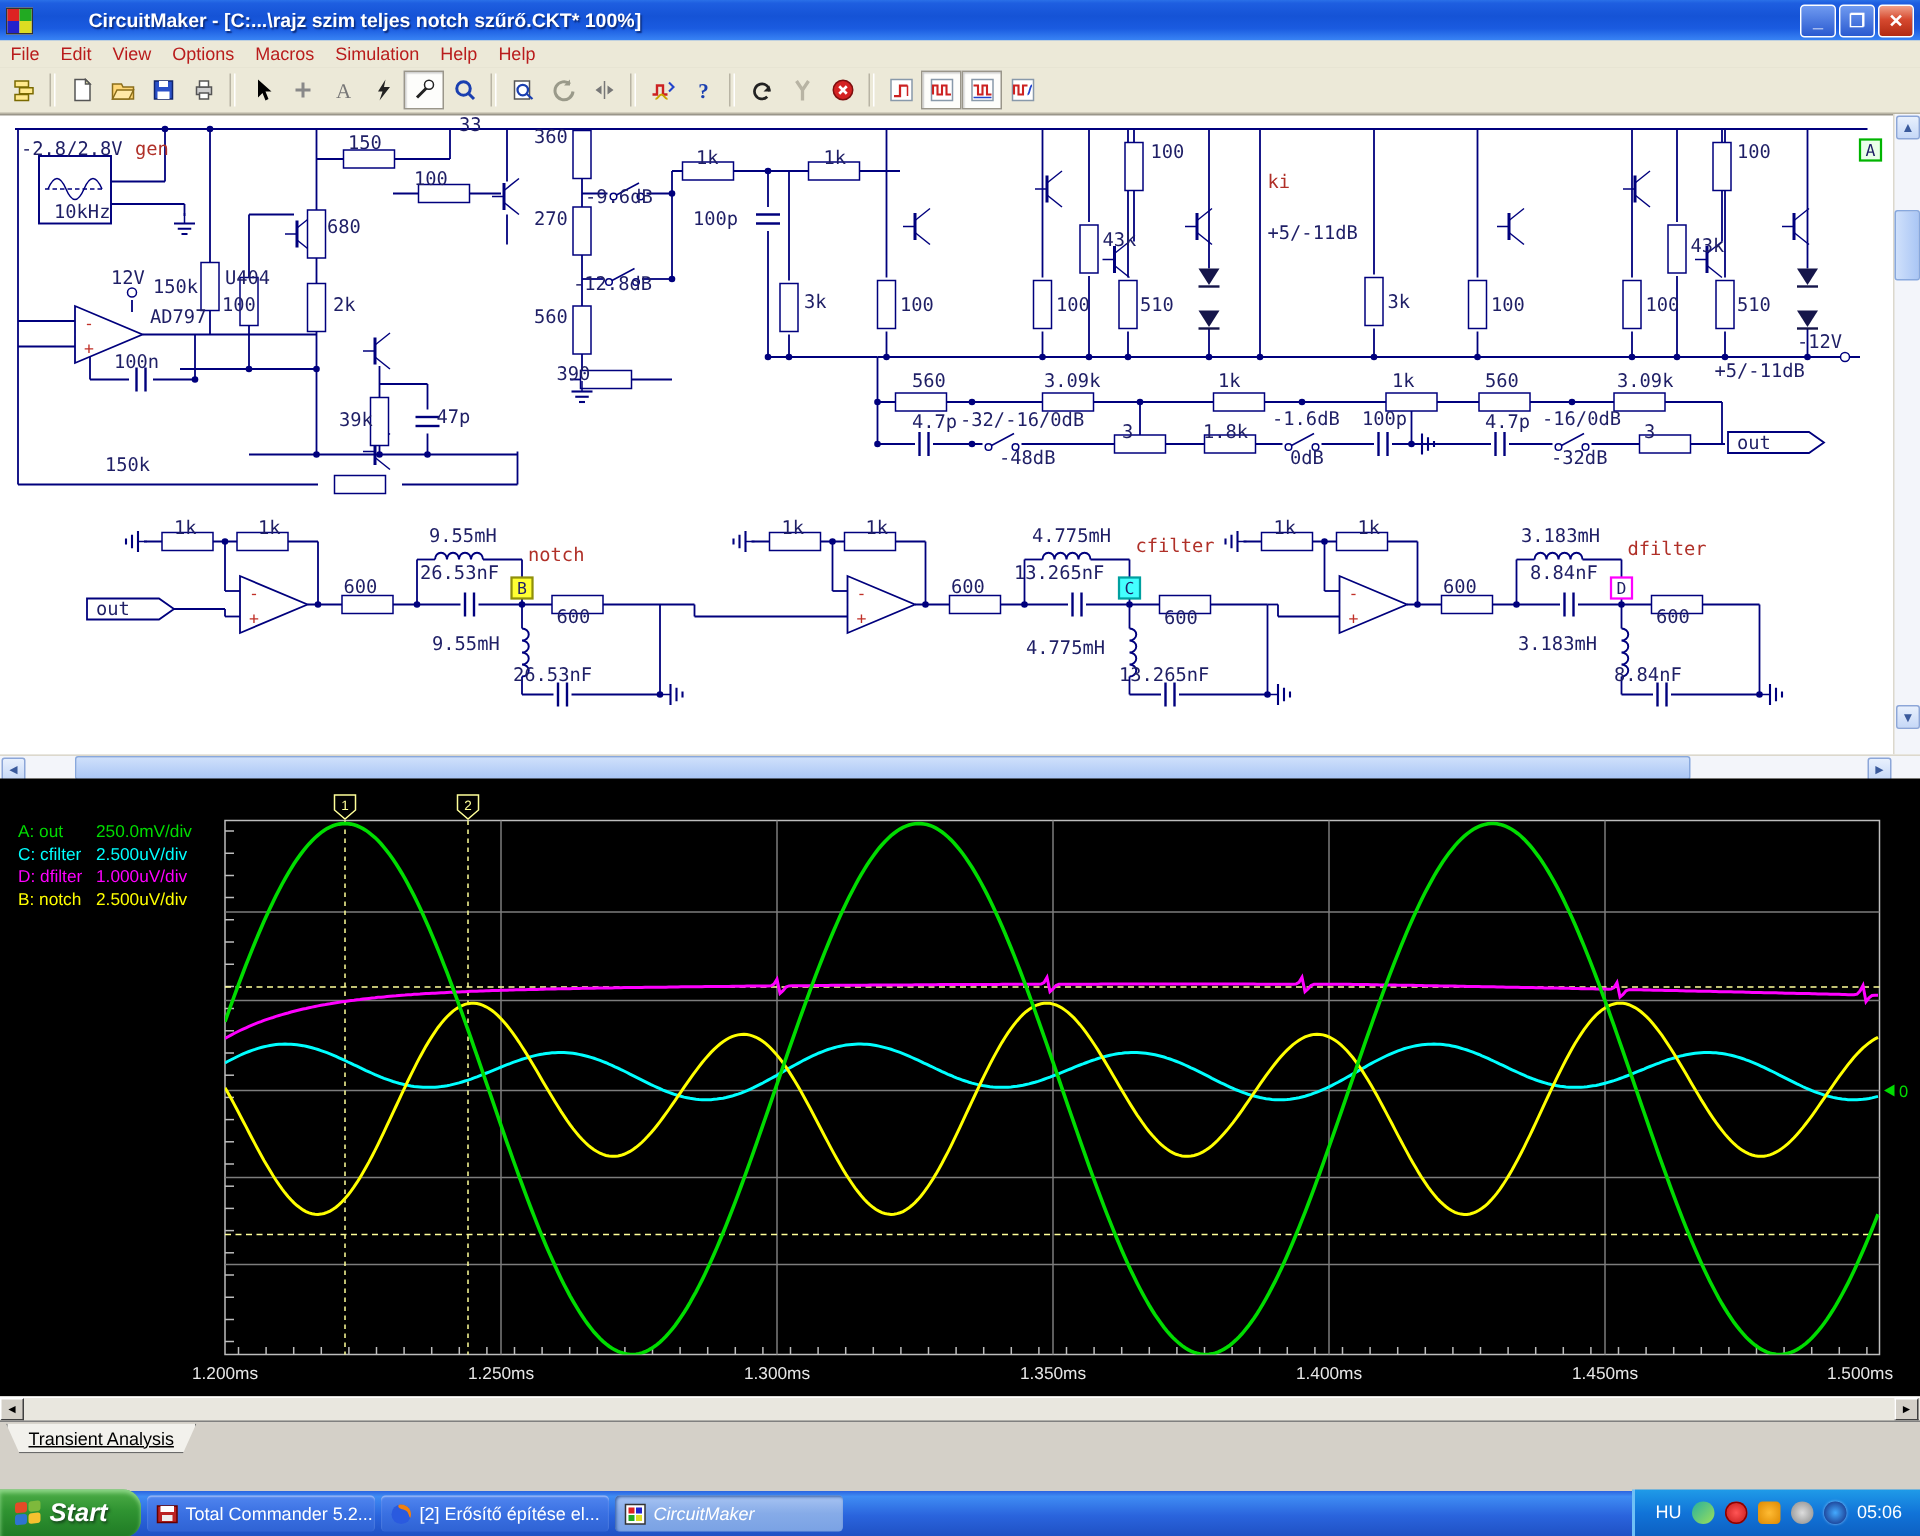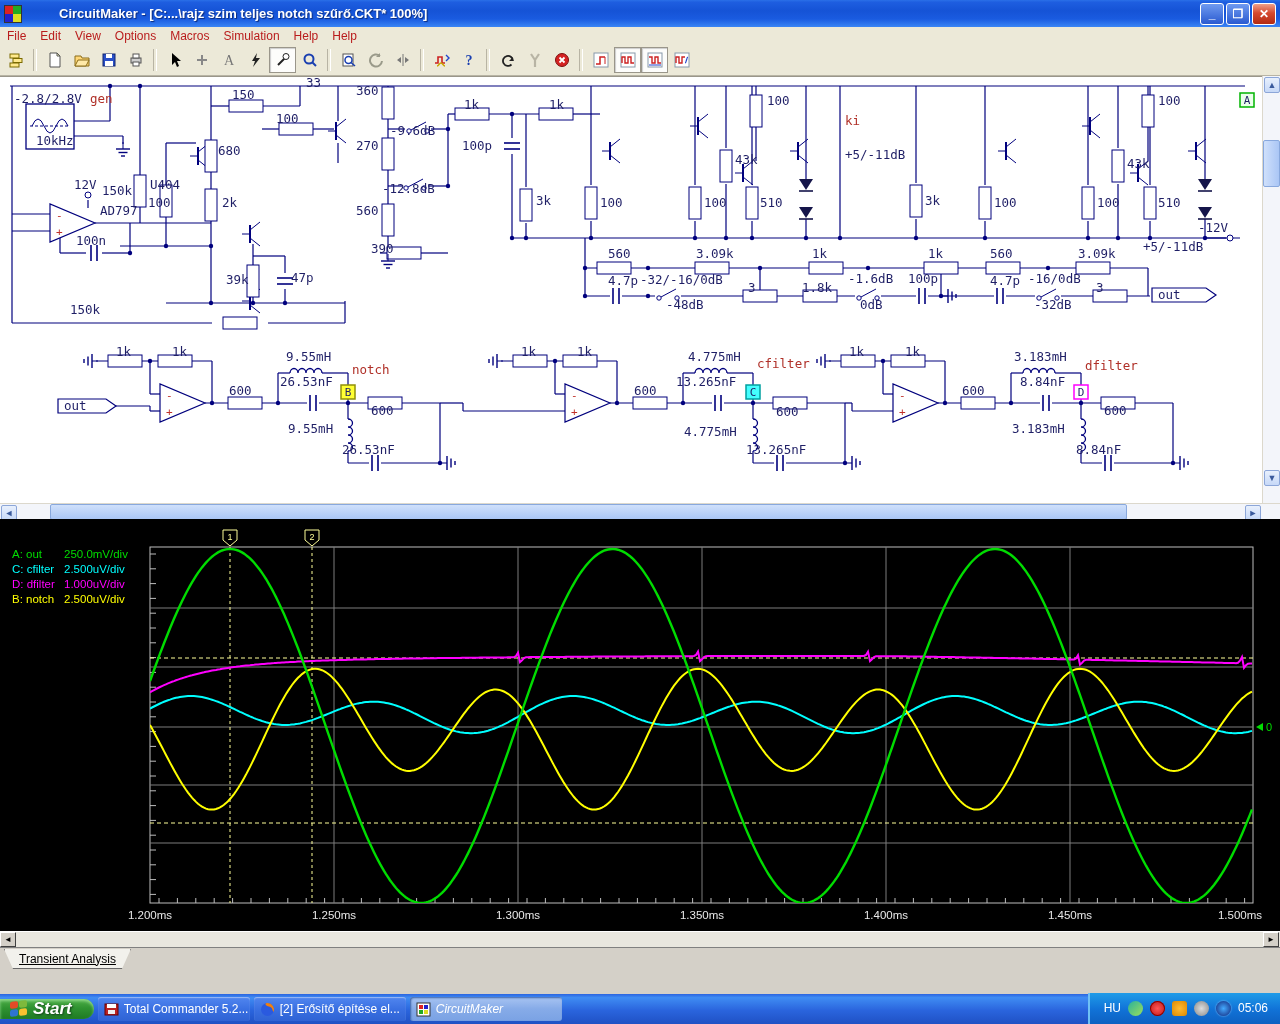--- a/index.html
+++ b/index.html
@@ -31,21 +31,21 @@
   
   #scope{left:0;top:519px;width:1280px;height:412px;background:#000;}
   
   #hscroll2{left:0;top:931px;width:1280px;height:16px;background:#e9e7df;border-top:1px solid #fff;box-sizing:border-box;}
   .cl-arrow{width:16px;height:15px;background:#d4d0c8;border:1px solid;border-color:#fff #404040 #404040 #fff;color:#000;font-size:8px;display:flex;align-items:center;justify-content:center;box-sizing:border-box;}
   #tabrow{left:0;top:947px;width:1280px;height:23px;background:#d4d0c8;border-top:1px solid #808080;box-sizing:border-box;}
   #tab-transient{left:4px;top:949px;height:19px;padding:0 14px;background:#f2f1ec;border:1px solid #6a6a6a;border-top:none;clip-path:polygon(0 0,100% 0,calc(100% - 9px) 100%,9px 100%);font-size:12px;display:flex;align-items:center;color:#000;text-decoration:underline;}
   #statusstrip{left:0;top:970px;width:1280px;height:24px;background:#d4d0c8;}
   
   #taskbar{left:0;top:994px;width:1280px;height:30px;background:linear-gradient(180deg,#2b64e0 0%,#3f8cf3 12%,#2a64dd 55%,#1f51c4 100%);display:flex;align-items:center;}
-  #start-btn{height:20px;padding:0 22px 0 10px;background:linear-gradient(180deg,#4fae48 0%,#2f9331 45%,#1f7a24 100%);border-radius:0 12px 12px 0;display:flex;align-items:center;gap:5px;color:#fff;font-style:italic;font-weight:bold;font-size:17px;text-shadow:1px 1px 2px #14421a;box-shadow:inset 0 2px 3px #8fd78a;}
+  #start-btn{height:32px;padding:0 22px 0 10px;background:linear-gradient(180deg,#4fae48 0%,#2f9331 45%,#1f7a24 100%);border-radius:0 12px 12px 0;display:flex;align-items:center;gap:5px;color:#fff;font-style:italic;font-weight:bold;font-size:17px;text-shadow:1px 1px 2px #14421a;box-shadow:inset 0 2px 3px #8fd78a;}
   .xp-flag{width:18px;height:16px;display:grid;grid-template-columns:8px 8px;grid-template-rows:7px 7px;gap:1px;transform:skewY(-6deg);}
   .xp-flag i{border-radius:2px;}
   .taskbtn{height:24px;width:152px;margin-left:4px;border-radius:3px;background:linear-gradient(180deg,#5186ef,#3a70e2 50%,#2f63d4);box-shadow:inset 0 1px 1px #9ab9f5;color:#fff;font-size:12px;display:flex;align-items:center;gap:5px;padding:0 6px;box-sizing:border-box;white-space:nowrap;overflow:hidden;}
   .taskbtn.active{background:linear-gradient(180deg,#a8c4f2,#86abe8 50%,#7aa2e4);box-shadow:inset 1px 1px 2px #3a62a8;font-style:italic;}
   .task-ic{width:15px;height:15px;flex:0 0 auto;}
   #tray{margin-left:auto;height:30px;display:flex;align-items:center;gap:7px;padding:0 12px 2px 14px;background:linear-gradient(180deg,#1f9be8 0%,#1173d8 50%,#0d5fc0 100%);border-left:2px solid #6fc0f5;color:#fff;font-size:12px;}
   .tray-ic{width:15px;height:15px;border-radius:50%;display:inline-block;}
 </style>
 </head>
 <body>

